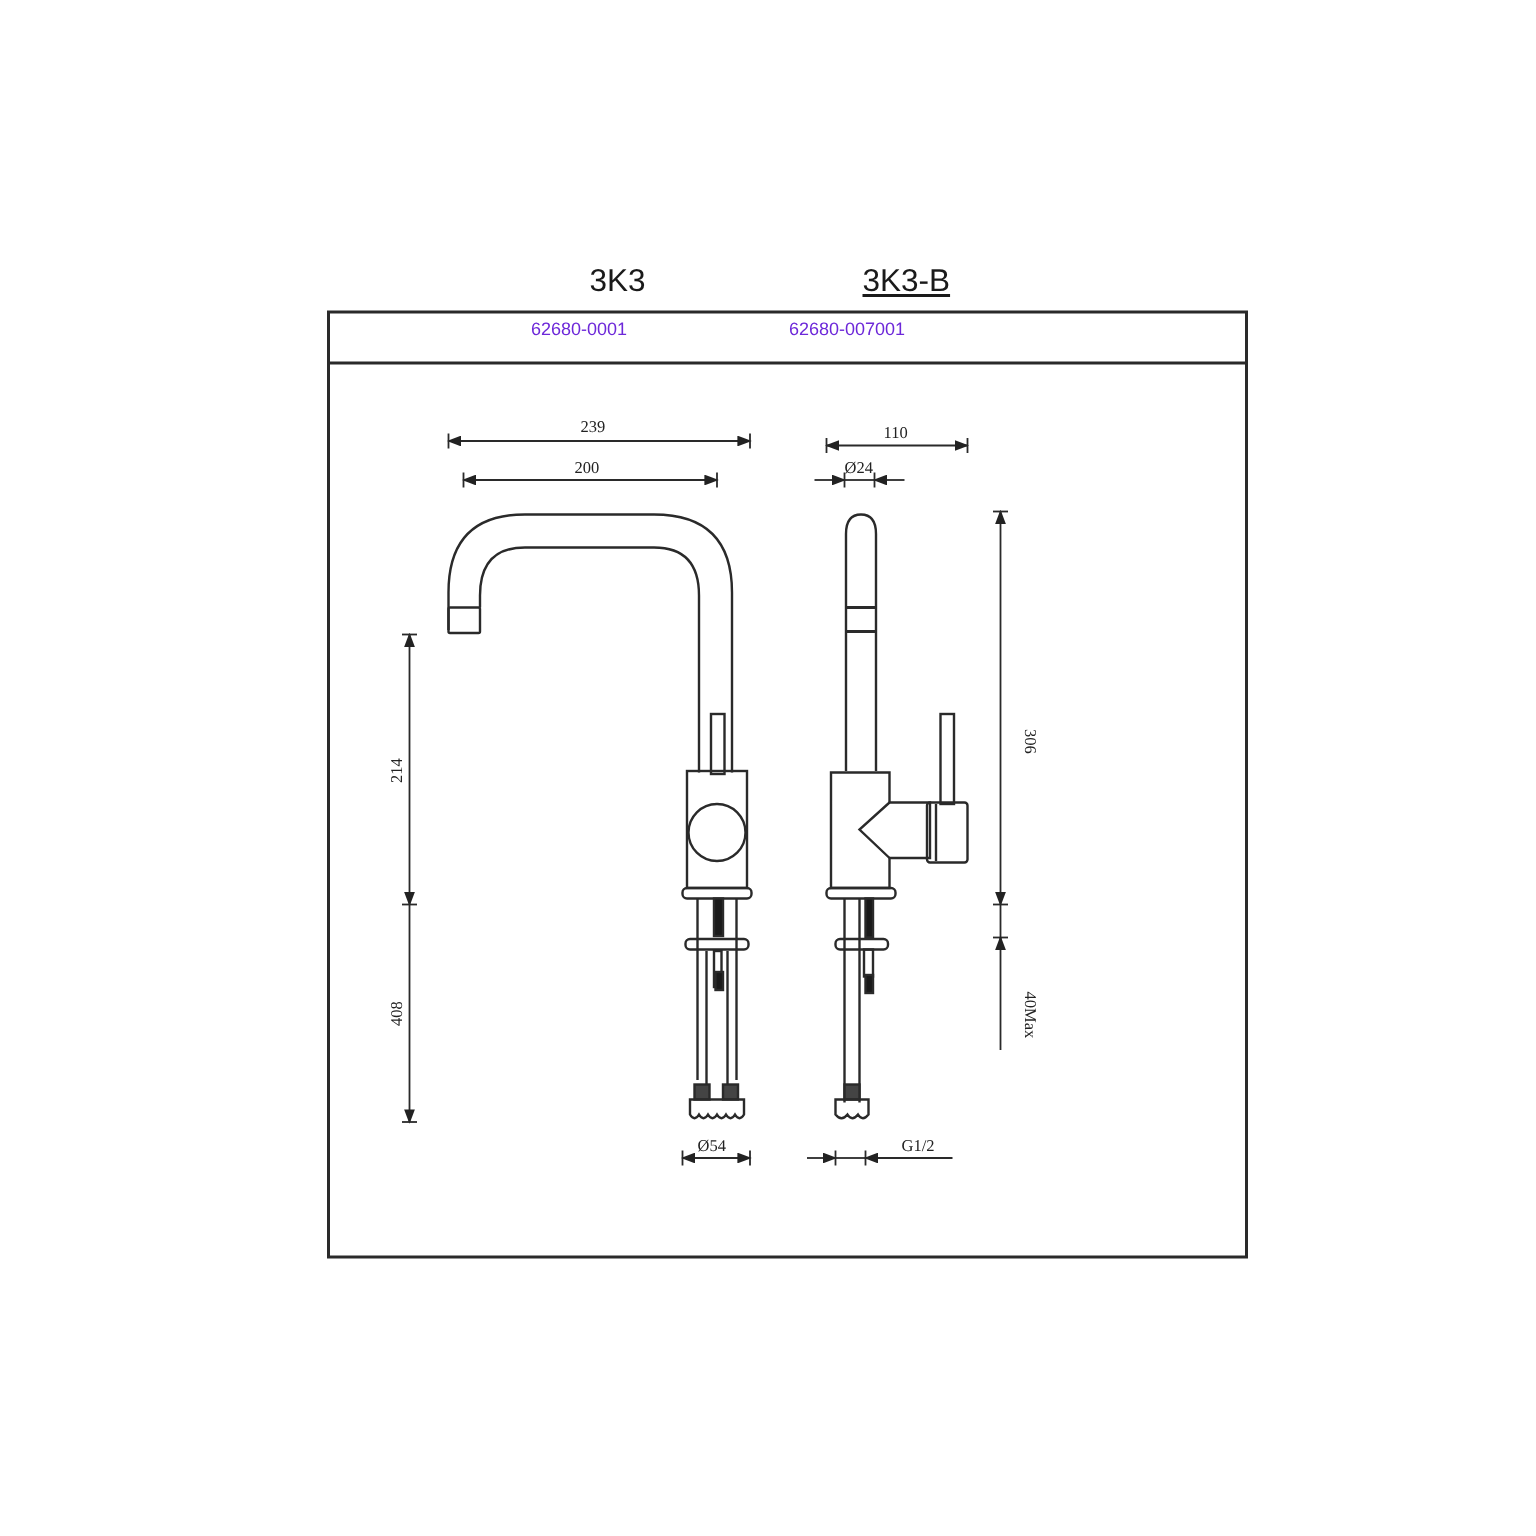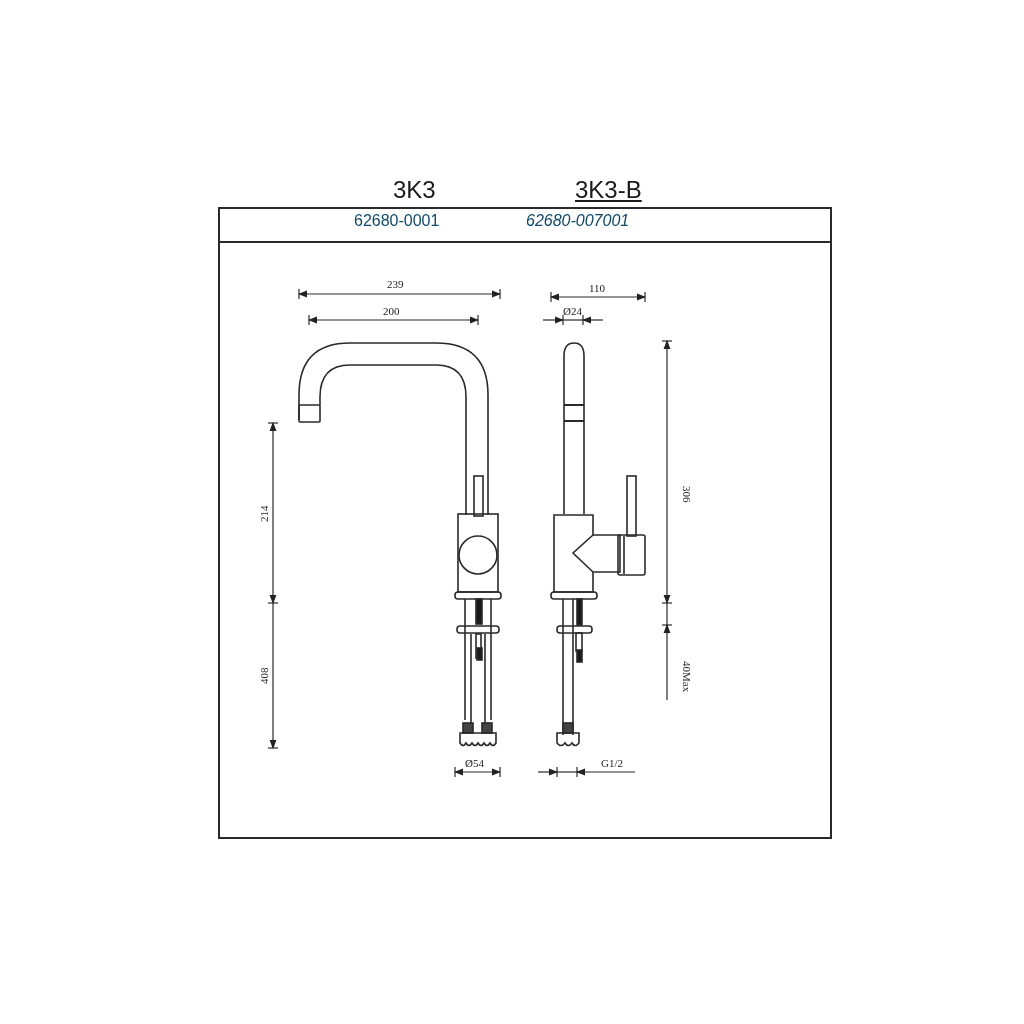--- a/index.html
+++ b/index.html
@@ -1,33 +1,33 @@
 <!DOCTYPE html>
 <html><head>
 <meta charset="utf-8">
 <style>
   html, body { margin:0; padding:0; background:#ffffff; }
   body { width:1024px; height:1024px; position:relative; overflow:hidden; font-family:"Liberation Sans", sans-serif; color:#1a1a1a; }
-  .model-label { position:absolute; top:176px; font-size:24px; color:#1a1a1a; }
+  .model-label { position:absolute; top:176px; font-size:21px; color:#1a1a1a; }
   .frame { position:absolute; left:218px; top:207px; width:614px; height:632px; border:2px solid #2a2a2a; box-sizing:border-box; }
   .header-row { position:absolute; left:0; top:0; width:100%; height:32px; border-bottom:2px solid #2a2a2a; }
-  .code-label { position:absolute; top:3px; font-size:16px; color:#0c4a6e; }
+  .code-label { position:absolute; top:3px; font-size:12px; color:#6d28d9; }
   svg.drawing { position:absolute; left:0; top:0; }
   .dim-text { font-family:"Liberation Serif", serif; font-size:11px; fill:#222; }
 </style>
 </head>
 <body>
 
 <div class="model-label" style="left:393px;">3K3</div>
 <div class="model-label" style="left:575px;text-decoration:underline;">3K3-B</div>
 
 <div class="frame">
   <div class="header-row">
     <span class="code-label" style="left:134px;">62680-0001</span>
-    <span class="code-label" style="left:306px;font-style:italic;">62680-007001</span>
+    <span class="code-label" style="left:306px;">62680-007001</span>
   </div>
 </div>
 
 <svg class="drawing" width="1024" height="1024" viewBox="0 0 1024 1024">
   <defs>
     <marker id="arr" markerWidth="8" markerHeight="6" refX="7" refY="3" orient="auto">
       <path d="M0,0 L8,3 L0,6 Z" fill="#222"></path>
     </marker>
     <marker id="arrs" markerWidth="8" markerHeight="6" refX="1" refY="3" orient="auto">
       <path d="M8,0 L0,3 L8,6 Z" fill="#222"></path>

